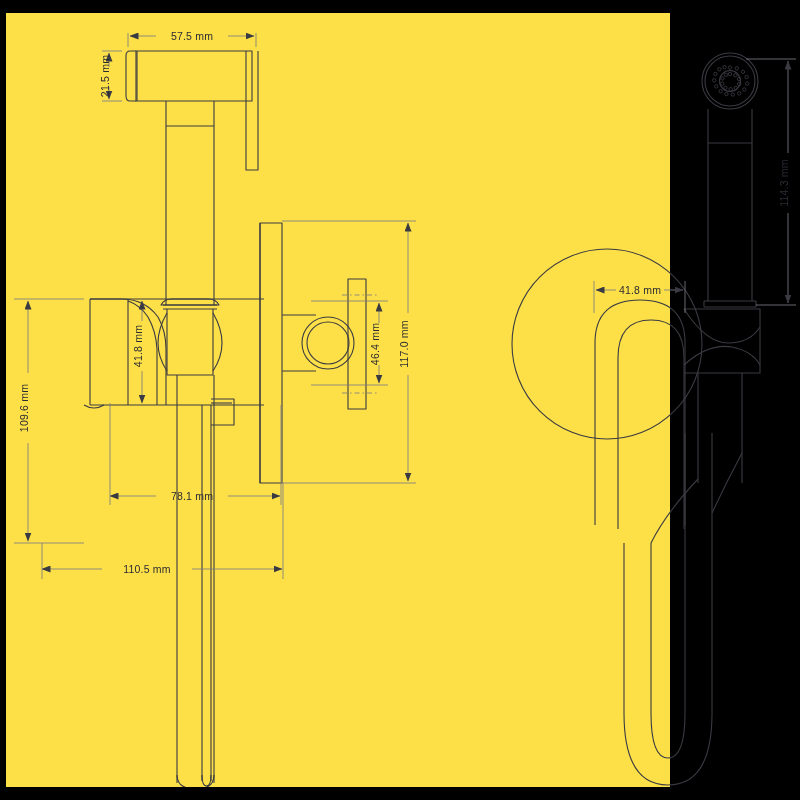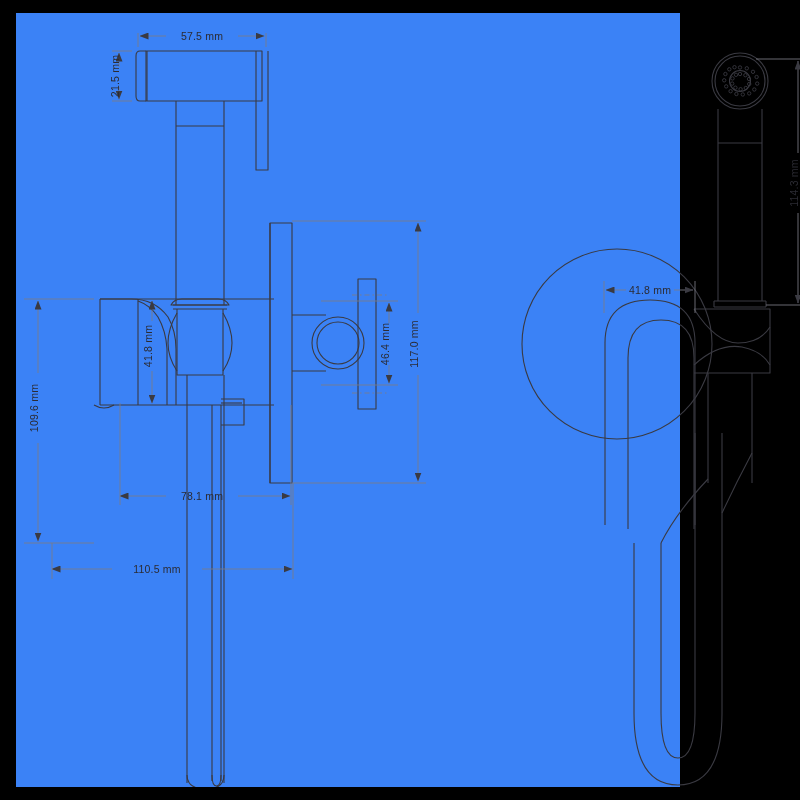--- a/index.html
+++ b/index.html
@@ -6,23 +6,23 @@
   html,body{margin:0;padding:0;background:#000;}
   #page{
     position:relative;
     width:800px;height:800px;
     background:#000;
     overflow:hidden;
     font-family:"Liberation Sans", sans-serif;
   }
   #canvas-area{
     position:absolute;
-    left:16px;top:13px;
+    left:6px;top:13px;
     width:664px;height:774px;
-    background:#3b82f6;
+    background:#fde047;
   }
   #drawing-svg{display:block;width:800px;height:774px;}
   .dim-text{
     font-family:"Liberation Sans", sans-serif;
     font-size:10.5px;
     fill:#2b2b33;
     letter-spacing:0.2px;
   }
   .letterbox{position:absolute;left:0;width:800px;background:#000;}
   #letterbox-top{top:0;height:13px;}

